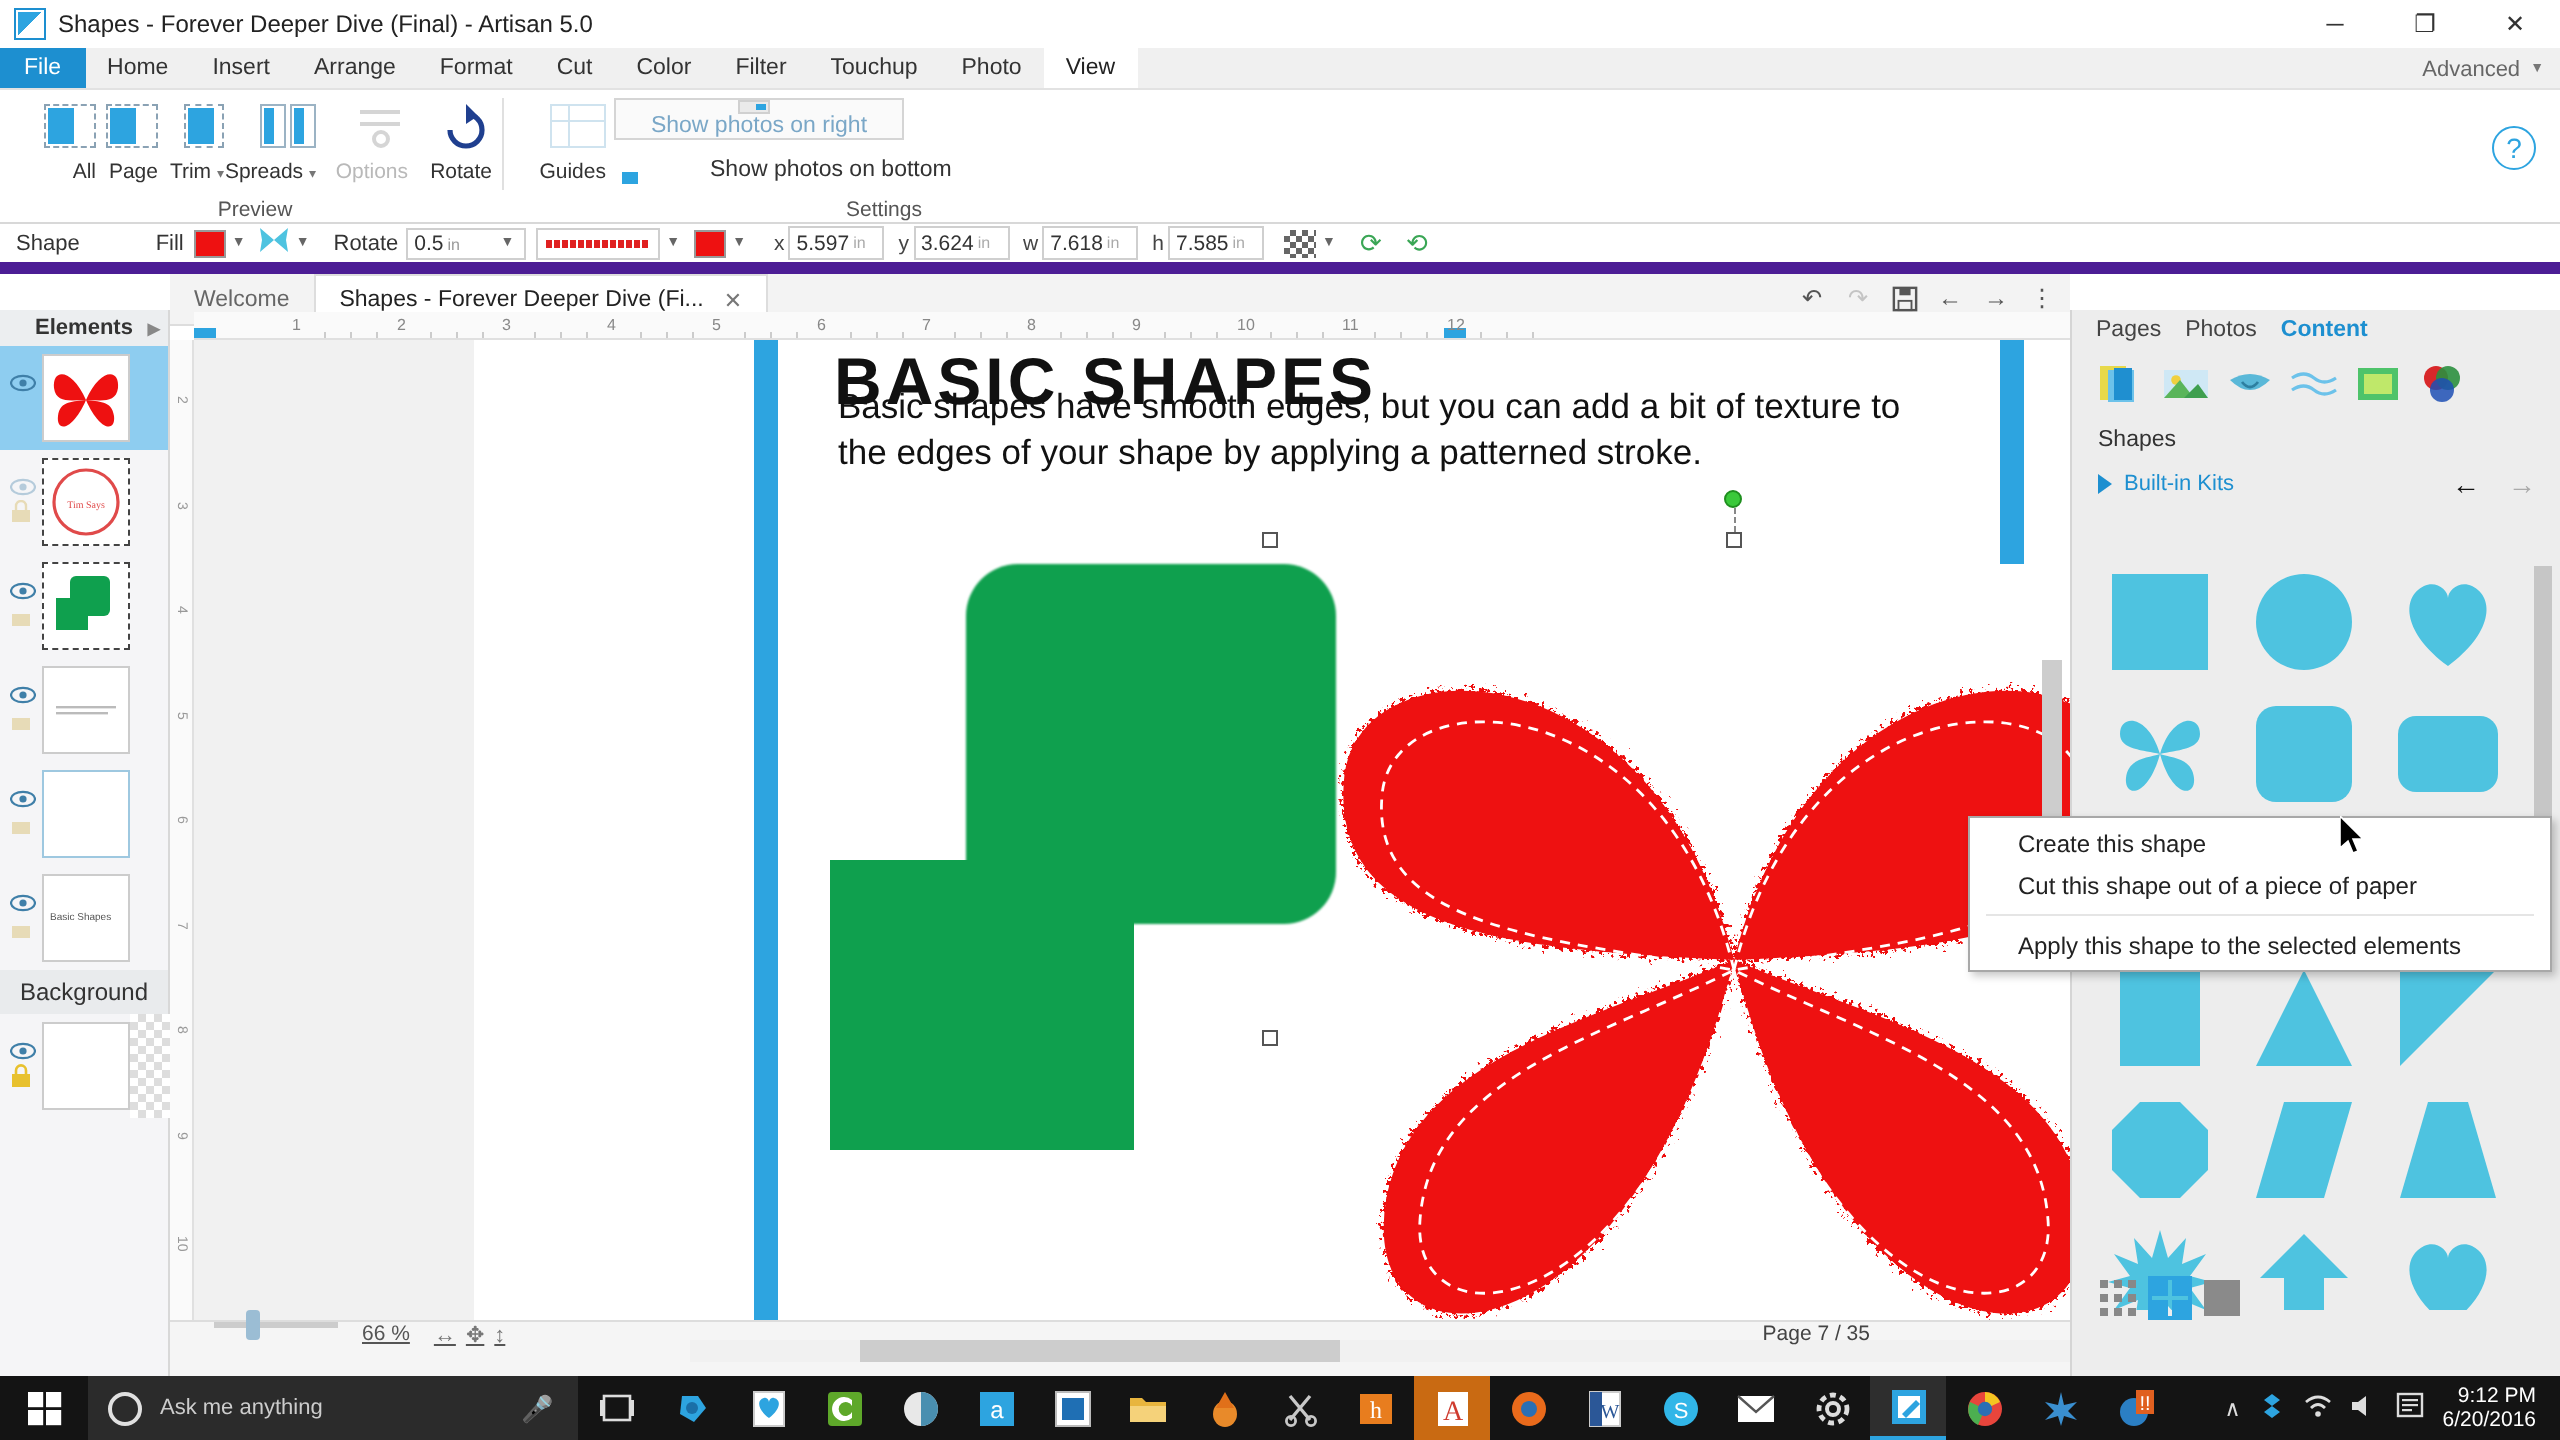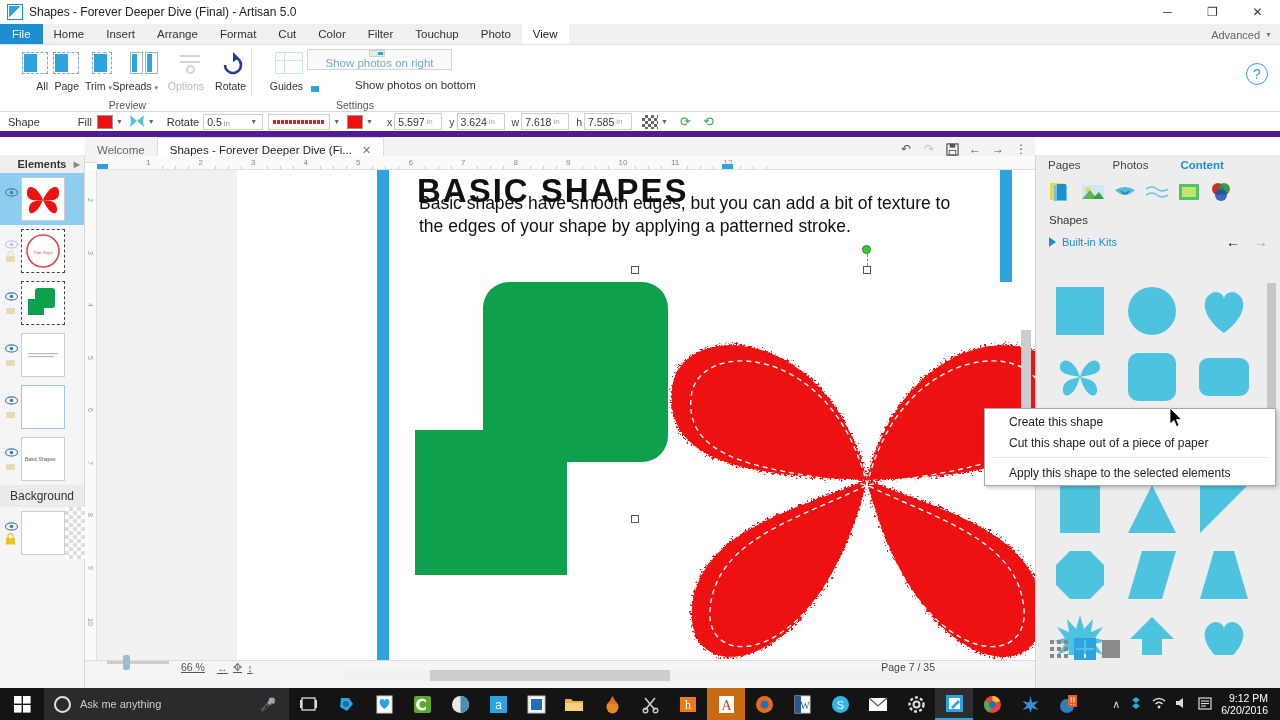--- a/index.html
+++ b/index.html
@@ -243,21 +243,21 @@
   .scroll-track{position:absolute;left:260px;top:9px;width:700px;height:11px;background:#f1f1f1;}
   .scroll-thumb{position:absolute;left:345px;top:9px;width:240px;height:11px;background:#cdcdcd;}
   .page-ind{position:absolute;right:100px;font-size:10.5px;color:#444;}
   .vscroll{position:absolute;right:4px;top:160px;width:10px;height:90px;background:#cdcdcd;}
 
   
   .rightpanel{
     position:absolute;left:1035px;top:155px;width:245px;height:533px;
     background:#ededed;border-left:1px solid #d5d5d5;
   }
-  .rp-tabs{height:20px;display:flex;align-items:center;gap:32px;padding-left:12px;font-size:11.5px;}
+  .rp-tabs{height:20px;display:flex;align-items:center;gap:12px;padding-left:12px;font-size:11.5px;}
   .rp-tab{color:#444;}
   .rp-tab.active{color:#1d8fd0;font-weight:bold;}
   .rp-icons{height:34px;display:flex;align-items:center;gap:8px;padding-left:13px;}
   .rp-ic{width:24px;height:20px;}
   .rp-section{height:22px;display:flex;align-items:center;padding-left:13px;font-size:11.5px;color:#333;}
   .rp-kits{height:22px;display:flex;align-items:center;padding-left:13px;font-size:11px;color:#1d8fd0;position:relative;}
   .rp-kits .tri{width:0;height:0;border-left:7px solid #1d8fd0;border-top:5px solid transparent;border-bottom:5px solid transparent;margin-right:6px;}
   .rp-nav{position:absolute;right:12px;display:flex;gap:14px;font-size:14px;}
   .shape-grid{
     position:absolute;left:8px;top:125px;width:216px;height:375px;
@@ -389,21 +389,21 @@
         <span class="lbl">Guides</span>
       </div>
       <div class="settings-item sel" style="left:52px;top:4px;width:145px;">
         <span class="ph-icon-r"></span>
         <span>Show photos on right</span>
       </div>
       <div class="settings-item" style="left:52px;top:29px;width:145px;color:#333;gap:38px;">
         <span class="ph-icon-b"></span>
         <span>Show photos on bottom</span>
       </div>
-      <div class="rgroup-label" style="left:10px;width:180px;">Settings</div>
+      <div class="rgroup-label" style="left:26px;width:180px;text-align:right;">Settings</div>
     </div>
 
     <div class="help-circle">?</div>
   </div>
 
   <div class="shapebar">
     <span class="sb-label">Shape</span>
     <span class="sb-t" style="margin-left:38px;">Fill</span>
     <span class="swatch" id="fill-sw" style="background: rgb(238, 17, 17);"></span>
     <span class="dd-caret">▼</span>

